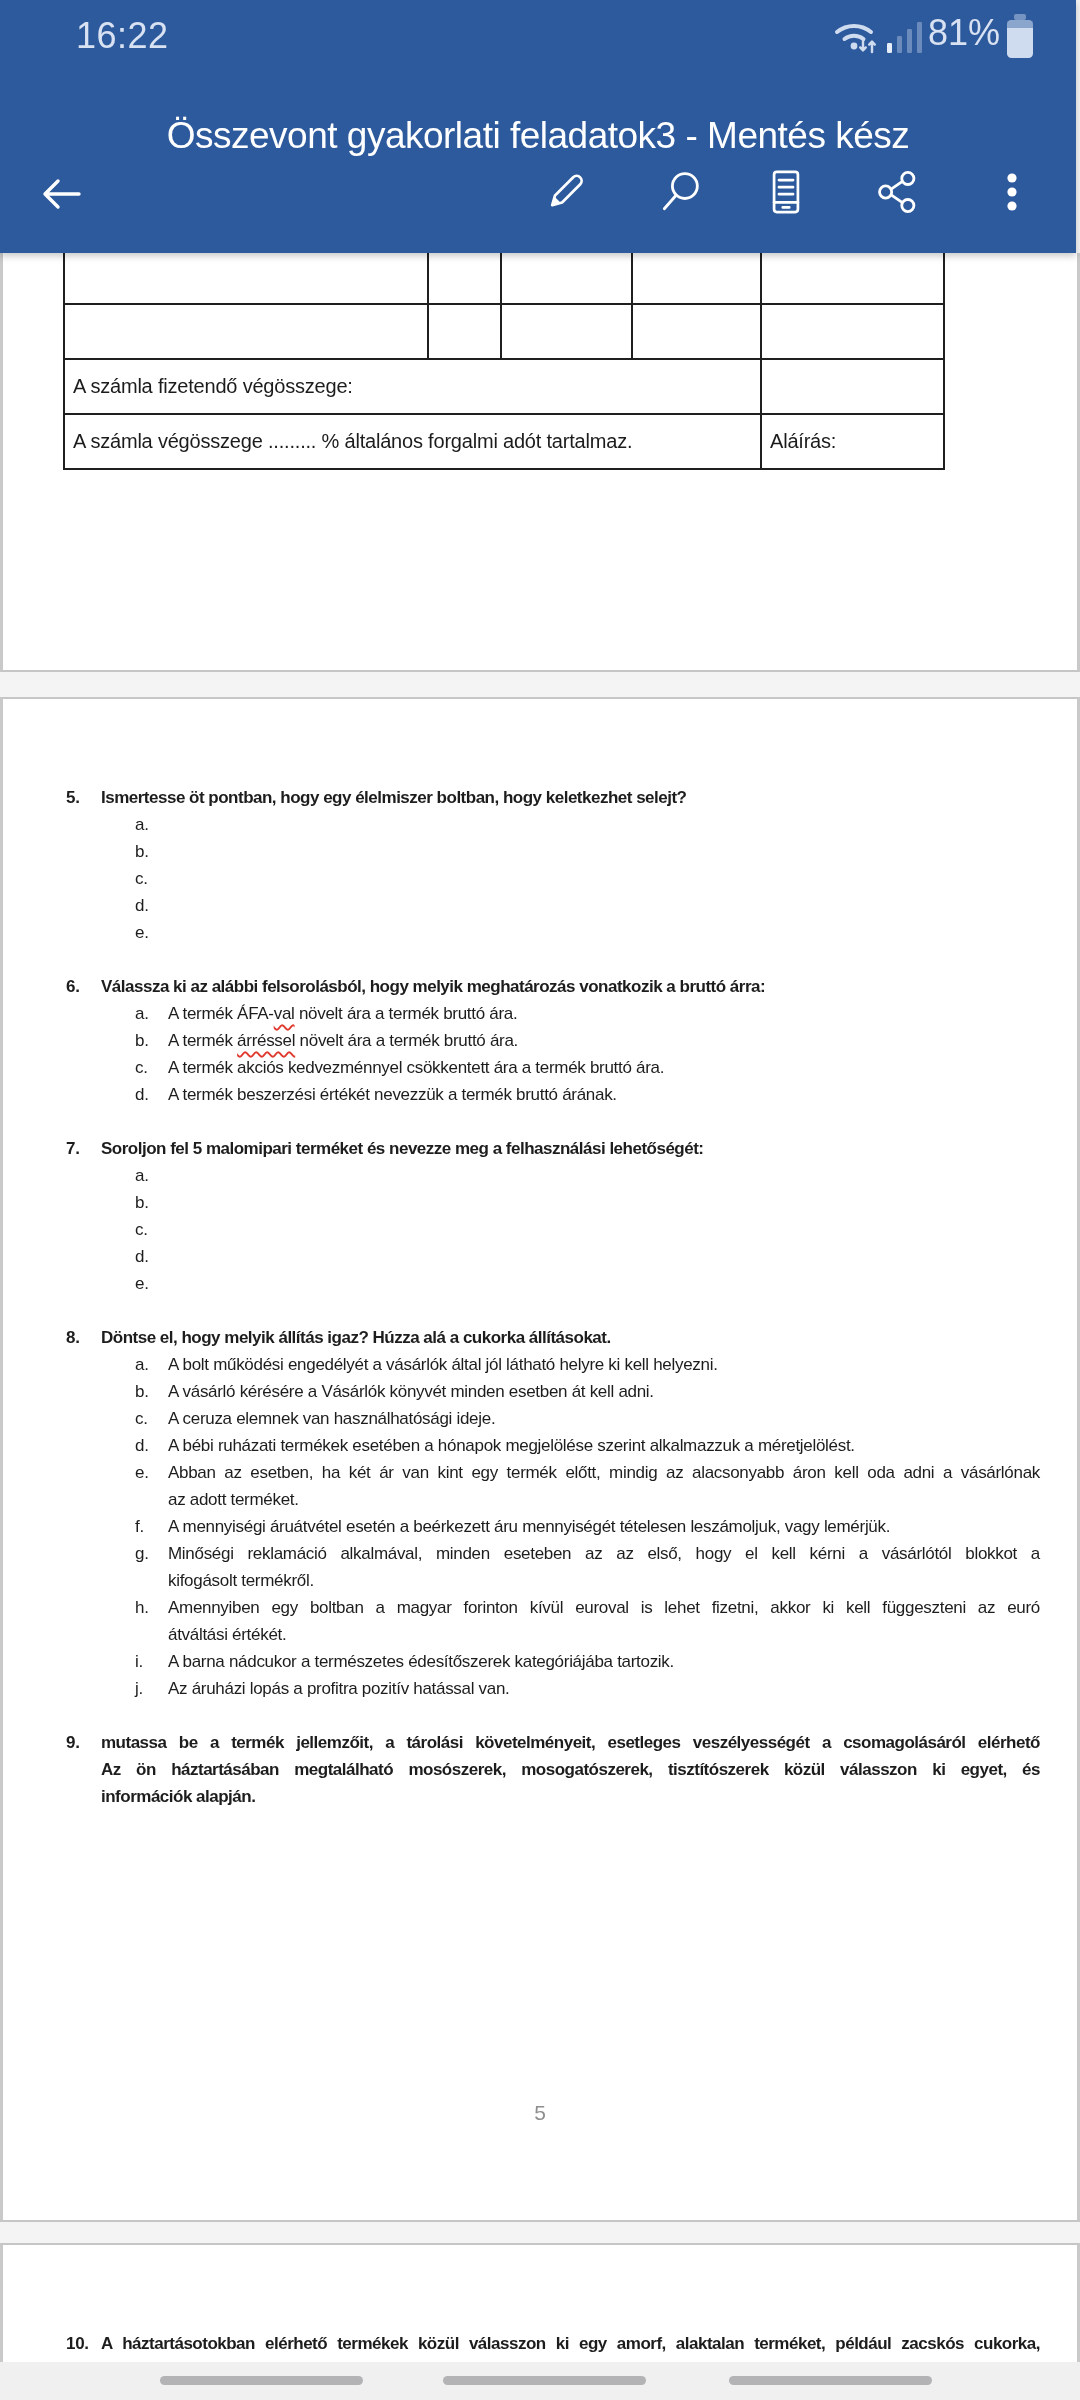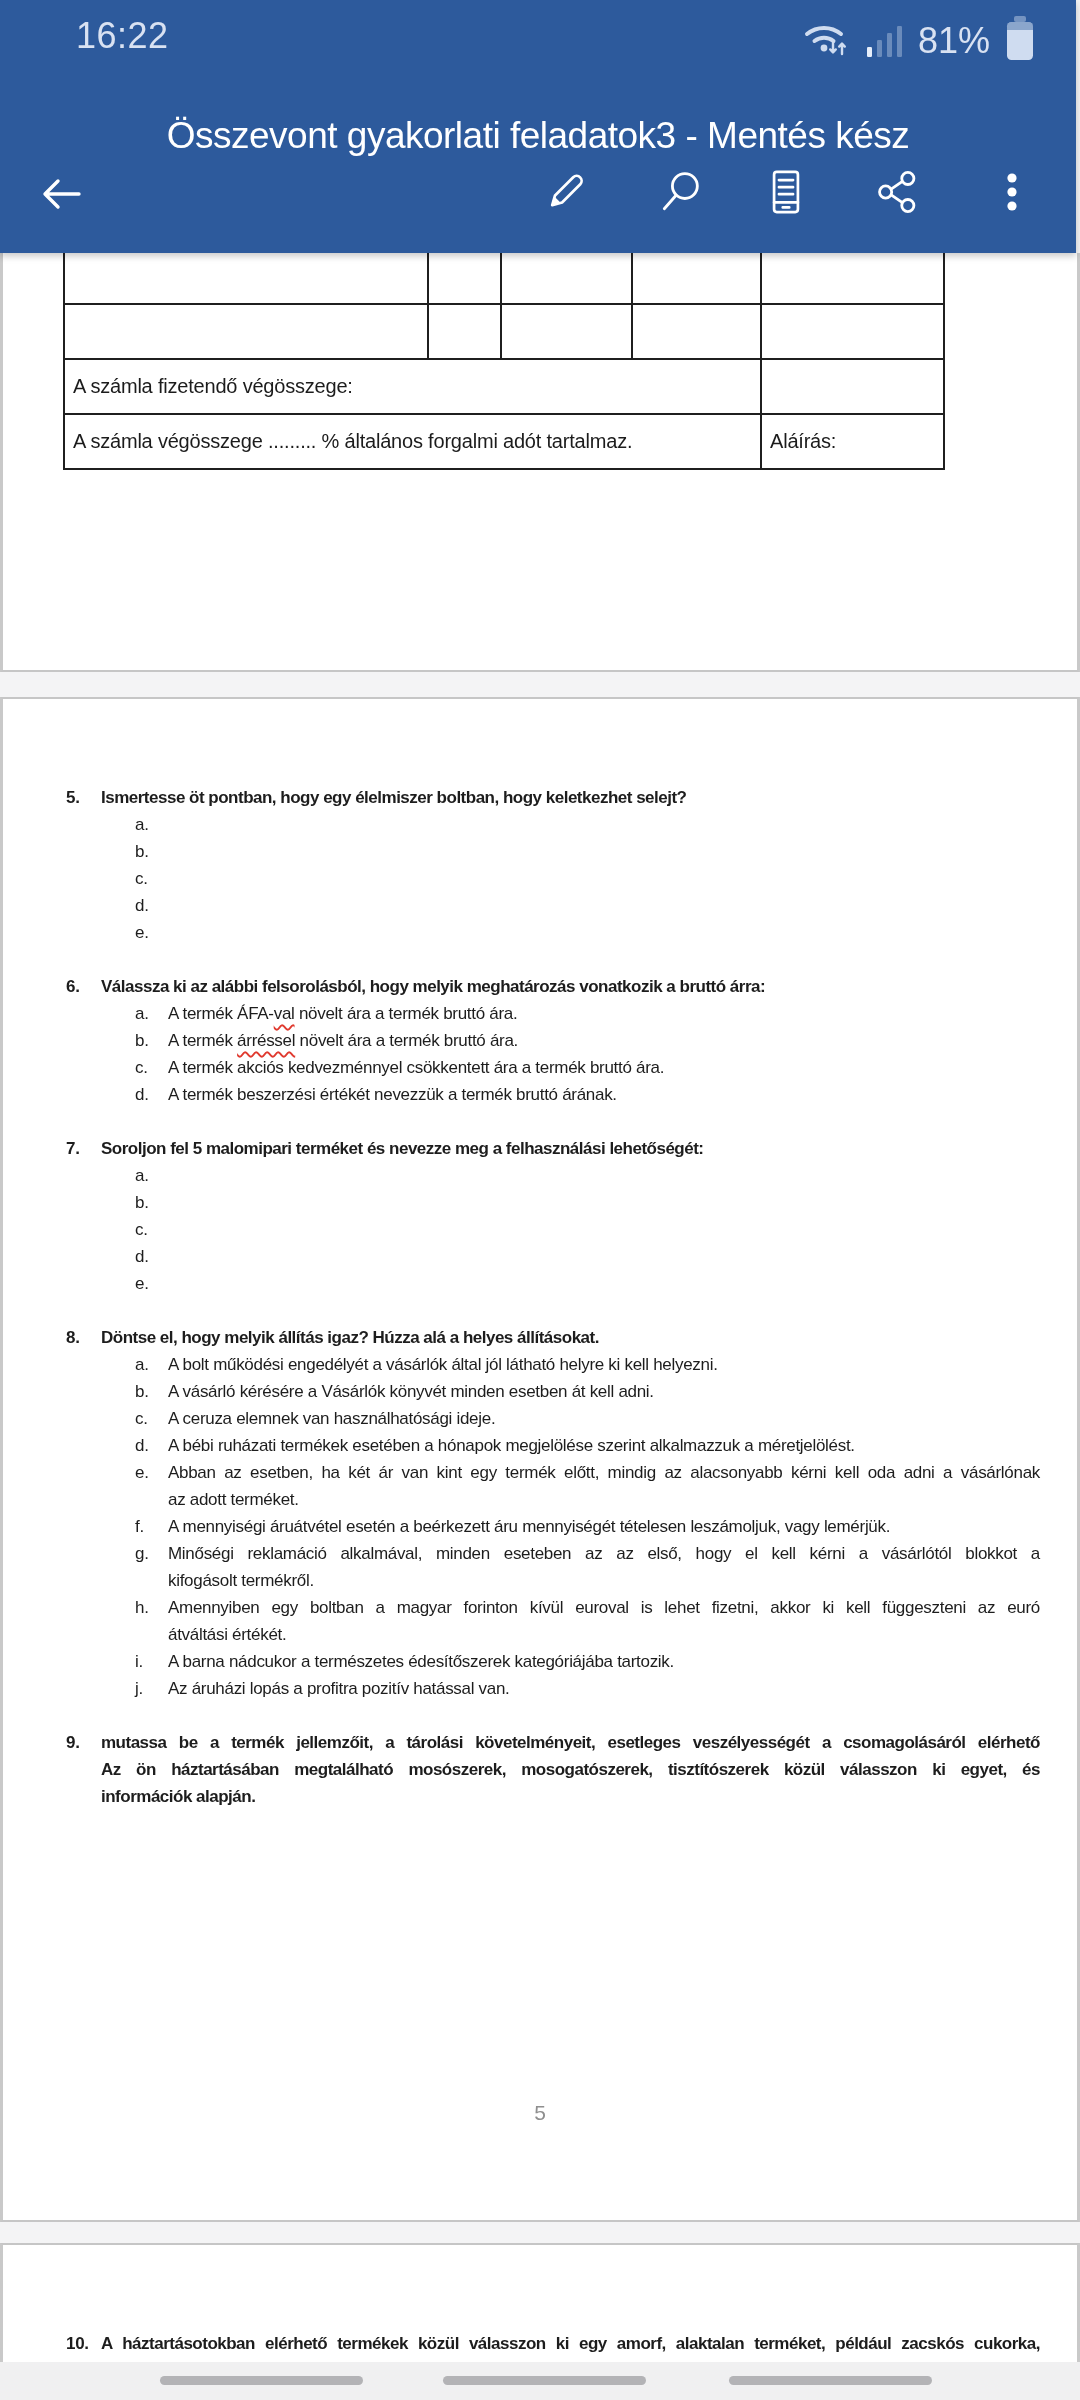--- a/index.html
+++ b/index.html
@@ -8,21 +8,21 @@
     background:#f4f4f5;font-family:"Liberation Sans",sans-serif;
   }
   *{box-sizing:border-box;}
 
   
   .app-header{
     position:absolute;top:0;left:0;width:1076px;height:253px;
     background:#2d5a9c;z-index:10;box-shadow:0 3px 7px rgba(0,0,0,.22);
   }
   .time{position:absolute;left:76px;top:15px;font-size:36px;color:#d9e2f2;letter-spacing:.5px;}
-  .status-right{position:absolute;right:40px;top:12px;height:50px;display:flex;align-items:flex-end;gap:14px;}
+  .status-right{position:absolute;right:40px;top:12px;height:50px;display:flex;align-items:flex-start;gap:4px;}
   .battery-pct{font-size:36px;color:#d9e2f2;}
   .doc-title{position:absolute;top:81px;left:0;width:100%;text-align:center;
     font-size:37px;line-height:44px;color:#ffffff;letter-spacing:-.5px;margin-top:33px;}
   .tbtn{position:absolute;width:56px;height:56px;display:flex;align-items:center;justify-content:center;}
   .back-btn{left:33px;top:166px;}
   .i-edit{left:537px;top:164px;}
   .i-search{left:652px;top:164px;}
   .i-mobile{left:758px;top:164px;}
   .i-share{left:869px;top:164px;}
   .i-more{left:984px;top:164px;}
@@ -269,42 +269,42 @@
           <span class="q-body"></span>
         </div>
         <div class="q-line q-item">
           <span class="q-letter">e.</span>
           <span class="q-body"></span>
         </div>
       </div>
       <div class="question">
         <div class="q-line q-head">
           <span class="q-num">8.</span>
-          <span class="q-body">Döntse el, hogy melyik állítás igaz? Húzza alá a helyes állításokat.</span>
+          <span class="q-body">Döntse el, hogy melyik állítás igaz? Húzza alá a cukorka állításokat.</span>
         </div>
         <div class="q-line q-item">
           <span class="q-letter">a.</span>
           <span class="q-body">A bolt működési engedélyét a vásárlók által jól látható helyre ki kell helyezni.</span>
         </div>
         <div class="q-line q-item">
           <span class="q-letter">b.</span>
           <span class="q-body">A vásárló kérésére a Vásárlók könyvét minden esetben át kell adni.</span>
         </div>
         <div class="q-line q-item">
           <span class="q-letter">c.</span>
           <span class="q-body">A ceruza elemnek van használhatósági ideje.</span>
         </div>
         <div class="q-line q-item">
           <span class="q-letter">d.</span>
           <span class="q-body">A bébi ruházati termékek esetében a hónapok megjelölése szerint alkalmazzuk a méretjelölést.</span>
         </div>
         <div class="q-line q-item">
           <span class="q-letter">e.</span>
           <span class="q-body">
-            <div class="jl">Abban az esetben, ha két ár van kint egy termék előtt, mindig az alacsonyabb kérni kell oda adni a vásárlónak</div>
+            <div class="jl">Abban az esetben, ha két ár van kint egy termék előtt, mindig az alacsonyabb áron kell oda adni a vásárlónak</div>
             <div>az adott terméket.</div>
           </span>
         </div>
         <div class="q-line q-item">
           <span class="q-letter">f.</span>
           <span class="q-body">A mennyiségi áruátvétel esetén a beérkezett áru mennyiségét tételesen leszámoljuk, vagy lemérjük.</span>
         </div>
         <div class="q-line q-item">
           <span class="q-letter">g.</span>
           <span class="q-body">

